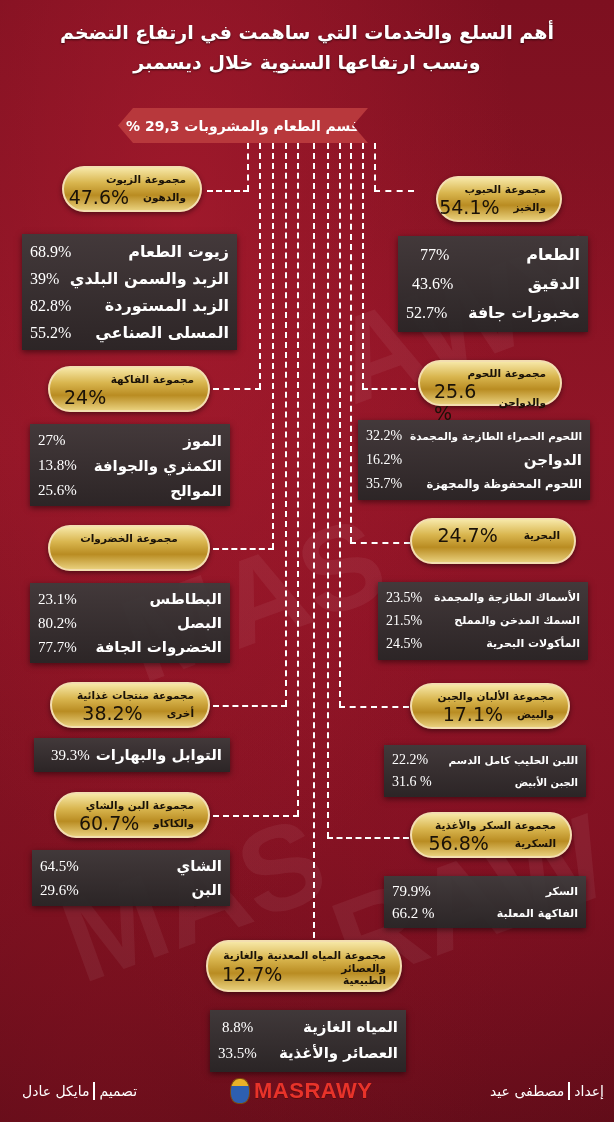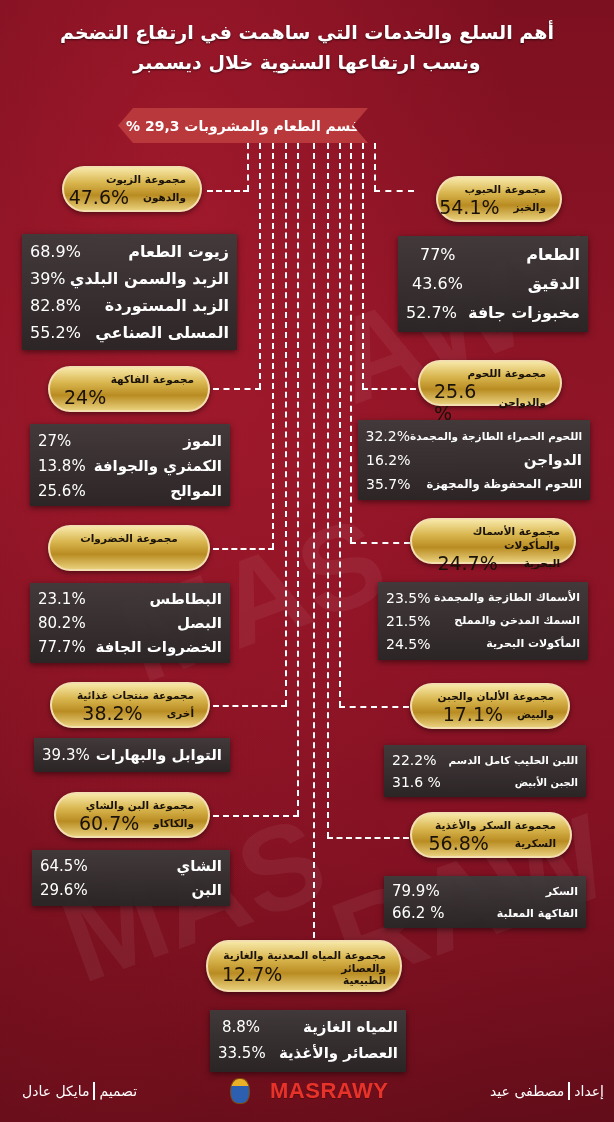--- a/index.html
+++ b/index.html
@@ -50,28 +50,28 @@
     position: absolute;
     background: linear-gradient(180deg, rgba(60,60,60,0.92), rgba(38,38,38,0.94));
     box-shadow: 0 2px 6px rgba(0,0,0,0.5);
     padding: 4px 8px;
   }
   .prow {
     display: flex; flex-direction: row-reverse; justify-content: space-between;
     align-items: center; color: #fff;
   }
   .prow .lbl { font-weight: bold; direction: rtl; text-align: right; white-space: nowrap; }
-  .prow .val { direction: ltr; white-space: nowrap; }
+  .prow .val { direction: ltr; white-space: nowrap; font-family: Liberation Serif, serif; }
   .footer {
     position: absolute; top: 1082px; font-size: 14px; color: #fff; direction: rtl;
     display: flex; align-items: center; gap: 4px;
   }
   .footer .sep { width: 2px; height: 18px; background: #fff; }
   .logo {
-    position: absolute; left: 230px; top: 1078px; display: flex; align-items: center; gap: 20px;
+    position: absolute; left: 230px; top: 1078px; display: flex; align-items: center; gap: 4px;
   }
   .logo .scarab { width: 20px; height: 26px; border-radius: 45% 45% 40% 40%;
     background: linear-gradient(180deg, #e9b128 0%, #e9b128 30%, #2d5fb0 30%, #2d5fb0 100%);
     border: 1px solid #7a4a10; }
   .logo .word { font-family: "Liberation Sans", sans-serif; font-weight: bold; font-size: 22px;
     color: #e8332a; letter-spacing: 0.5px; text-shadow: 0 1px 0 #5a0a0a; }
   .watermark {
     position: absolute; font-family: "Liberation Sans", sans-serif; font-weight: bold;
     font-size: 120px; color: rgba(255,255,255,0.06); transform: rotate(-20deg);
     pointer-events: none;
@@ -228,21 +228,20 @@
       <span class="lbl">البصل</span>
       <span class="val">80.2%</span>
     </div>
   <div class="prow" style="height:24px;">
       <span class="lbl">الخضروات الجافة</span>
       <span class="val">77.7%</span>
     </div>
 </div>
 
 <div class="badge" style="left:410px; top:518px; width:166px;">
-  <div class="bname">مجموعة الأسماك والمأكولات</div>
   <div class="row2">
     <span class="bname2">البحرية</span>
     <span class="bval" style="margin-right:12px;">24.7%</span>
   </div>
 </div>
 <div class="panel" style="left:378px; top:582px; width:210px; height:78px; font-size:14px;">
   <div class="prow" style="height:23px;">
       <span class="lbl" style="font-size:11px;">الأسماك الطازجة والمجمدة</span>
       <span class="val">23.5%</span>
     </div>

